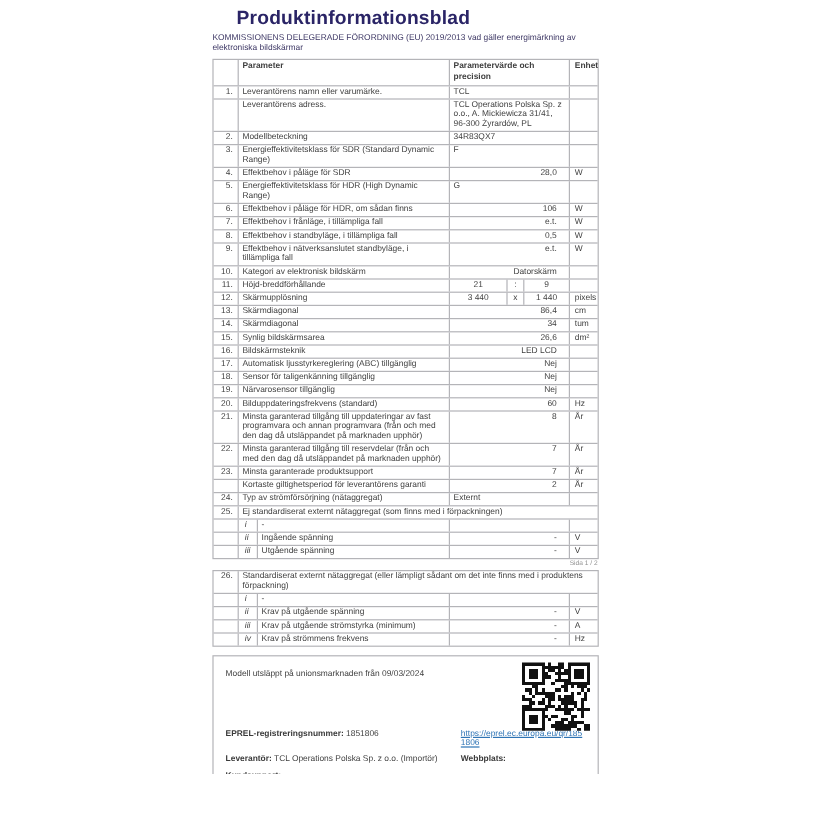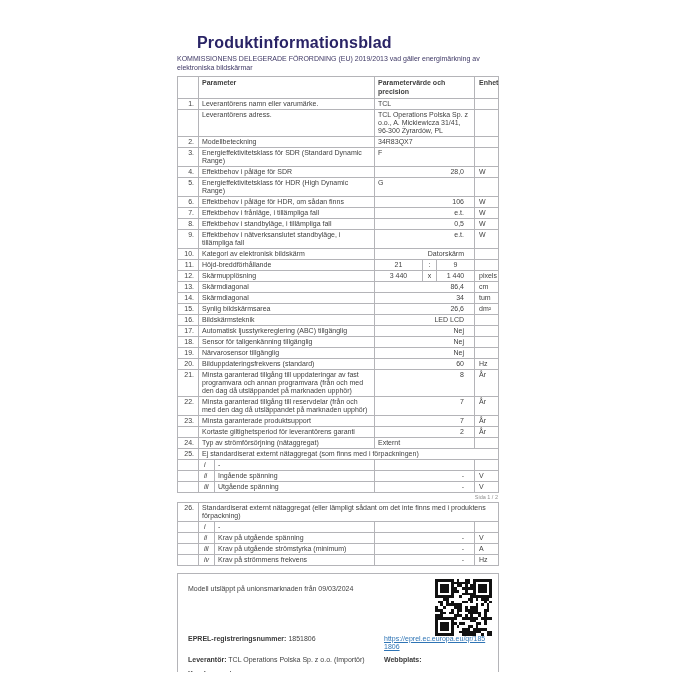--- a/index.html
+++ b/index.html
@@ -2,21 +2,21 @@
 <html style="--c-title: #2a2466; --c-sub: #3e3865; --c-text: #3f3f3f; --c-border: #b4b4b8; --c-link: #2e74b5;"><head>
 <meta charset="utf-8">
 <style>
   :root{
     --c-title:#2a2466; --c-sub:#3e3865; --c-text:#3f3f3f;
     --c-border:#b4b4b8; --c-link:#2e74b5; --c-note:#909090;
   }
   *{box-sizing:border-box; margin:0; padding:0;}
   html,body{background:#ffffff;}
   body{font-family:"Liberation Sans","DejaVu Sans",sans-serif; color:var(--c-text);}
-  .page{position:relative; width:700px; height:645px; background:#fff; overflow:hidden;margin-top:27px;}
+  .page{position:relative; width:700px; height:645px; background:#fff; overflow:hidden;}
   .content{position:absolute; left:177px; top:5px; width:322px;}
 
   .doc-title{font-size:16px; font-weight:bold; color:var(--c-title); margin:2px 0 3px 20px; letter-spacing:0.2px;}
   .doc-subtitle{font-size:7px; line-height:8.6px; color:var(--c-sub); margin-bottom:4px;}
 
   .tbl{border:1px solid var(--c-border); width:100%;}
   .trow{display:flex; border-bottom:1px solid var(--c-border); align-items:stretch;}
   .trow:last-child{border-bottom:none;}
   .c{font-size:7px; line-height:8px; padding:1px 3px; border-right:1px solid var(--c-border);}
   .c.num{width:21px; flex:none; text-align:right; padding-right:4px;}

